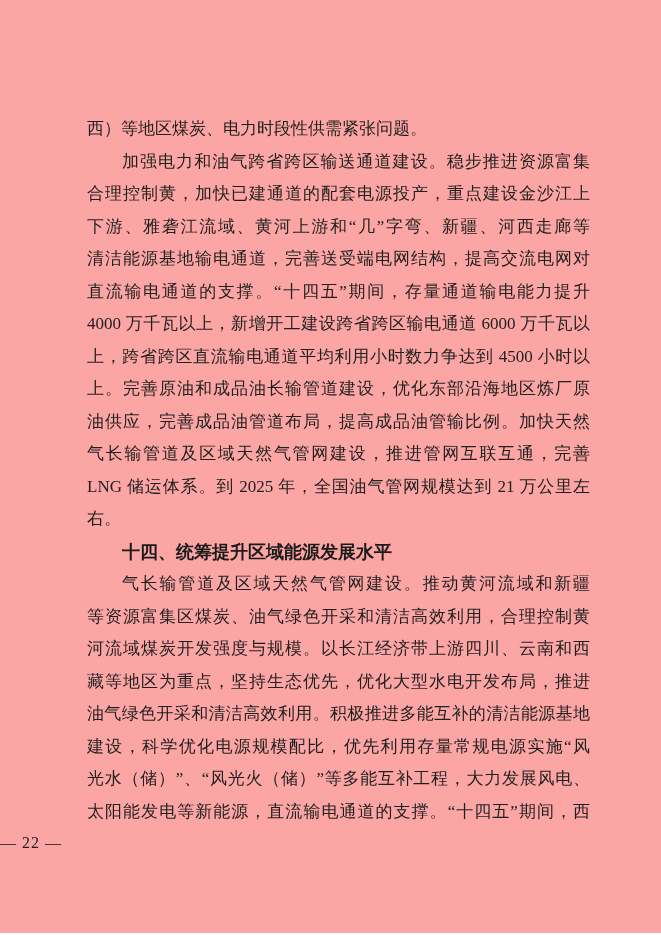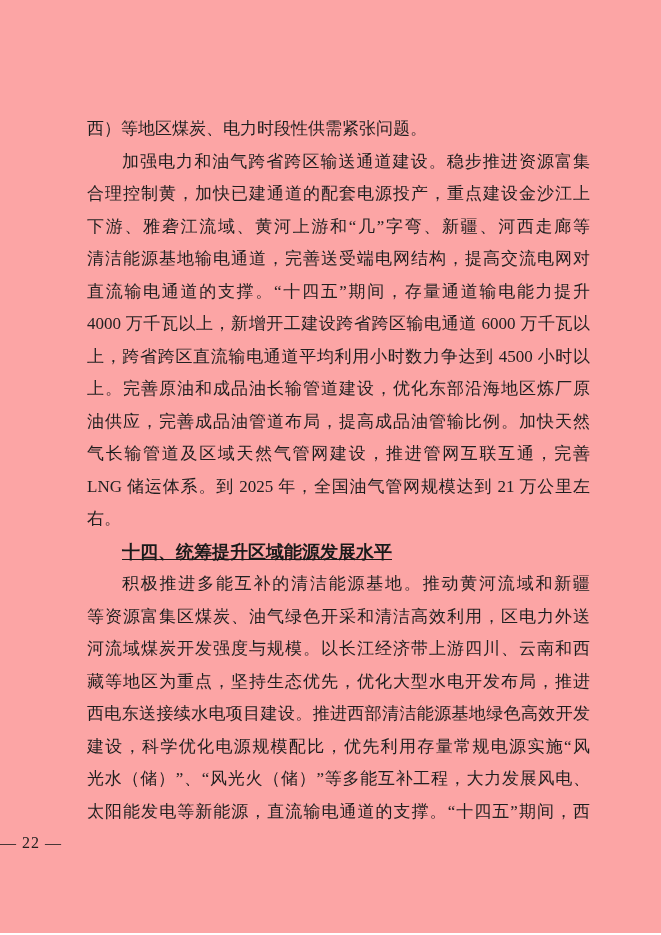--- a/index.html
+++ b/index.html
@@ -43,21 +43,20 @@
   .heading {
     margin: 0;
     font-family: "Liberation Sans", sans-serif;
     font-weight: bold;
     font-size: 18px;
     line-height: 32.5px;
     height: 32.5px;
     text-indent: 35px;
     text-align: left;
     color: #1a1a1a;
-    text-decoration: underline;
   }
   .page-number {
     position: absolute;
     left: 0;
     top: 831px;
     width: 661px;
     height: 24px;
     line-height: 24px;
     font-size: 16px;
     letter-spacing: 1px;
@@ -80,25 +79,25 @@
     <div class="line">4000 万千瓦以上，新增开工建设跨省跨区输电通道 6000 万千瓦以</div>
     <div class="line">上，跨省跨区直流输电通道平均利用小时数力争达到 4500 小时以</div>
     <div class="line">上。完善原油和成品油长输管道建设，优化东部沿海地区炼厂原</div>
     <div class="line">油供应，完善成品油管道布局，提高成品油管输比例。加快天然</div>
     <div class="line">气长输管道及区域天然气管网建设，推进管网互联互通，完善</div>
     <div class="line">LNG 储运体系。到 2025 年，全国油气管网规模达到 21 万公里左</div>
     <div class="line endline">右。</div>
 
     <h2 class="heading">十四、统筹提升区域能源发展水平</h2>
 
-    <div class="line indent"><span class="lead-bold">积极推进多能互补的清洁能源基地。</span><span>推动黄河流域和新疆</span></div>
-    <div class="line">等资源富集区煤炭、油气绿色开采和清洁高效利用，区电力外送</div>
+    <div class="line indent"><span class="lead-bold">气长输管道及区域天然气管网建设。</span><span>推动黄河流域和新疆</span></div>
+    <div class="line">等资源富集区煤炭、油气绿色开采和清洁高效利用，合理控制黄</div>
     <div class="line">河流域煤炭开发强度与规模。以长江经济带上游四川、云南和西</div>
     <div class="line">藏等地区为重点，坚持生态优先，优化大型水电开发布局，推进</div>
-    <div class="line">西电东送接续水电项目建设。推进西部清洁能源基地绿色高效开发</div>
+    <div class="line">油气绿色开采和清洁高效利用。积极推进多能互补的清洁能源基地</div>
     <div class="line">建设，科学优化电源规模配比，优先利用存量常规电源实施“风</div>
     <div class="line">光水（储）”、“风光火（储）”等多能互补工程，大力发展风电、</div>
     <div class="line">太阳能发电等新能源，直流输电通道的支撑。“十四五”期间，西</div>
 
   </div>
 
   <div class="page-number">— 22 —</div>
 </div>
 
 </body></html>

